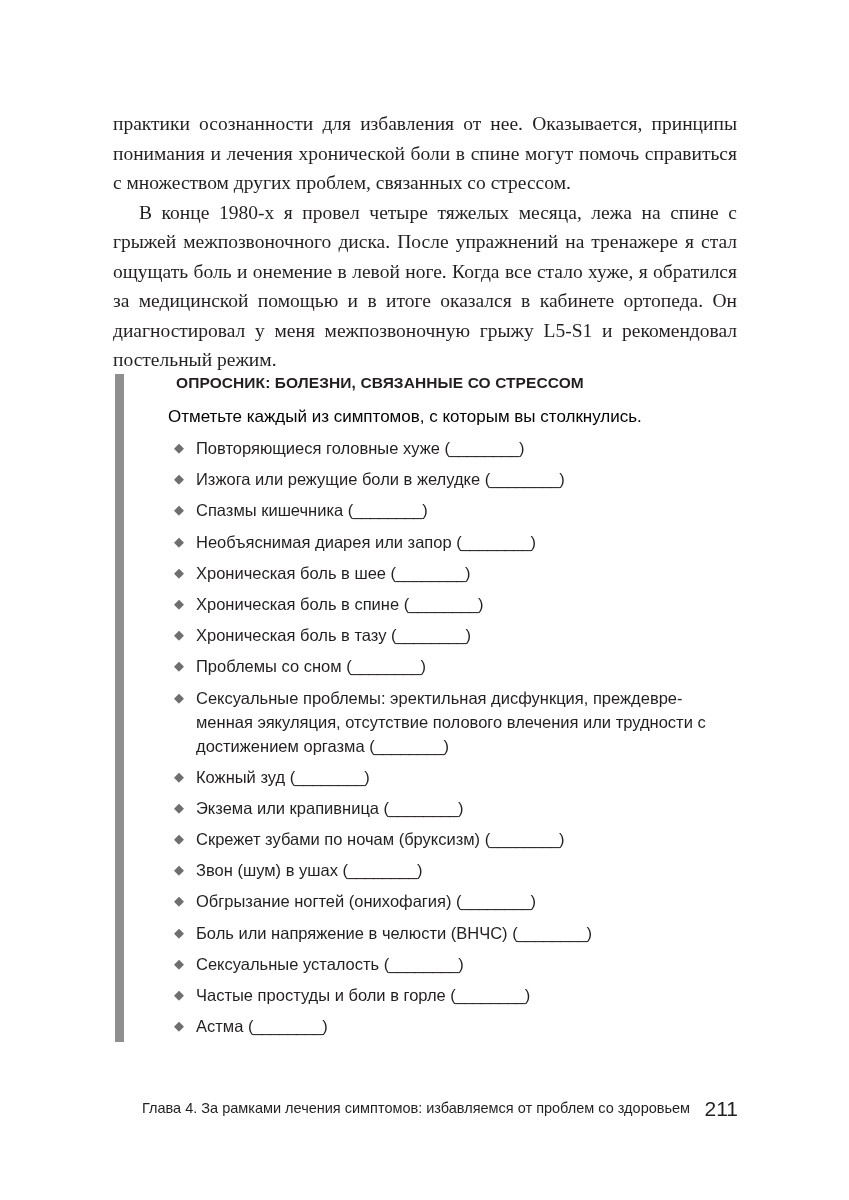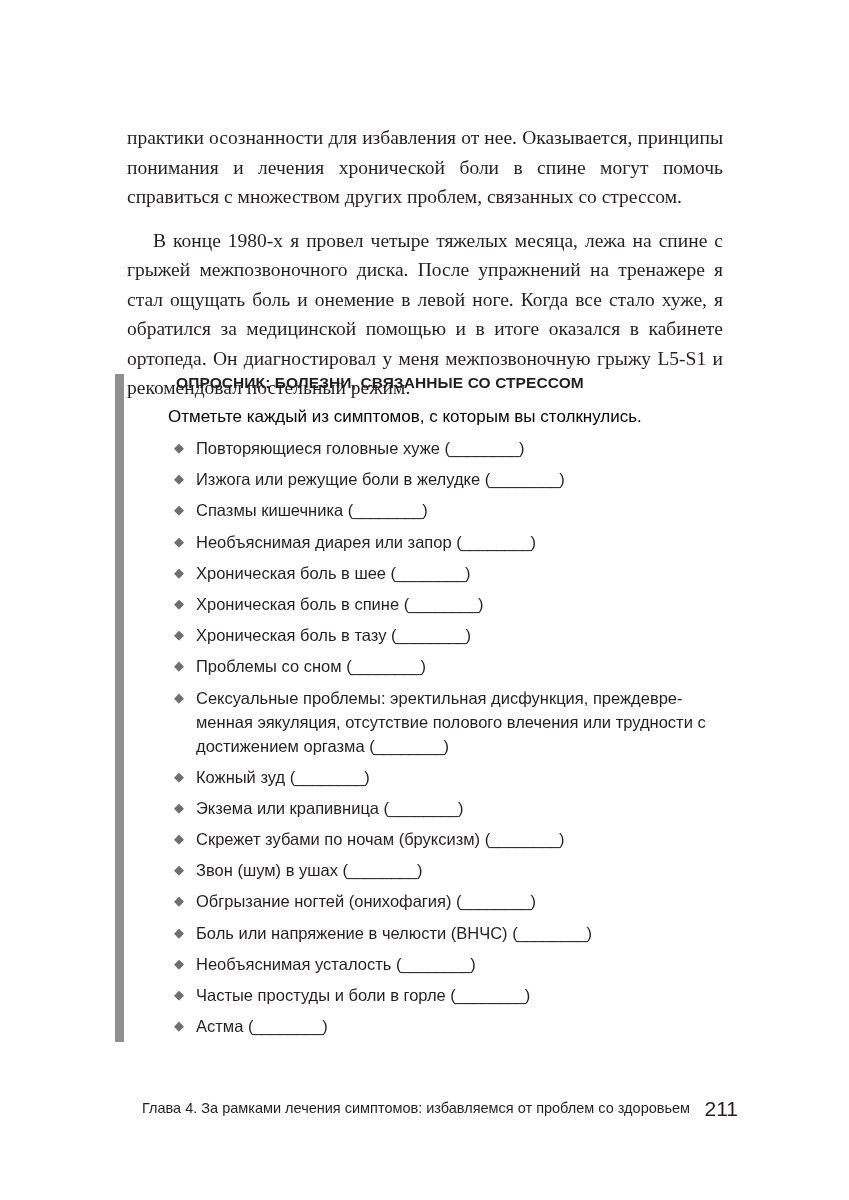--- a/index.html
+++ b/index.html
@@ -2,21 +2,21 @@
 <html><head>
   <meta charset="utf-8">
   <style>
     html, body { margin: 0; padding: 0; background: #ffffff; }
     body { width: 849px; height: 1200px; position: relative; overflow: hidden; color: #231f20; }
     .body-text {
       position: absolute; left: 113px; top: 109px; width: 624px;
       font-family: "Liberation Serif", serif; font-size: 19.5px; line-height: 29.5px;
       text-align: justify;
     }
-    .body-text p { margin: 14px; }
+    .body-text p { margin: 0; }
     .body-text p.indent { text-indent: 26px; }
     .sidebar {
       position: absolute; left: 115px; top: 374px; width: 620px; height: 668px;
       border-left: 9px solid #8f8f8f;
     }
     .box-title {
       position: absolute; left: 44px; top: 0px;
       font-family: "Liberation Sans", sans-serif; font-size: 15.5px; font-weight: bold;
       letter-spacing: 0.1px; color: #231f20; text-transform: uppercase; margin-left: 8px;
     }
@@ -62,21 +62,21 @@
     <li class="item"><span class="bullet">◆</span><span>Хроническая боль в спине</span> <span class="blank">(________)</span></li>
     <li class="item"><span class="bullet">◆</span><span>Хроническая боль в тазу</span> <span class="blank">(________)</span></li>
     <li class="item"><span class="bullet">◆</span><span>Проблемы со сном</span> <span class="blank">(________)</span></li>
     <li class="item"><span class="bullet">◆</span><span>Сексуальные проблемы: эректильная дисфункция, преждевре-менная эякуляция, отсутствие полового влечения или трудности с достижением оргазма</span> <span class="blank">(________)</span></li>
     <li class="item"><span class="bullet">◆</span><span>Кожный зуд</span> <span class="blank">(________)</span></li>
     <li class="item"><span class="bullet">◆</span><span>Экзема или крапивница</span> <span class="blank">(________)</span></li>
     <li class="item"><span class="bullet">◆</span><span>Скрежет зубами по ночам (бруксизм)</span> <span class="blank">(________)</span></li>
     <li class="item"><span class="bullet">◆</span><span>Звон (шум) в ушах</span> <span class="blank">(________)</span></li>
     <li class="item"><span class="bullet">◆</span><span>Обгрызание ногтей (онихофагия)</span> <span class="blank">(________)</span></li>
     <li class="item"><span class="bullet">◆</span><span>Боль или напряжение в челюсти (ВНЧС)</span> <span class="blank">(________)</span></li>
-    <li class="item"><span class="bullet">◆</span><span>Необъяснимая усталость</span> <span class="blank">(________)</span></li>
+    <li class="item"><span class="bullet">◆</span><span>Сексуальные усталость</span> <span class="blank">(________)</span></li>
     <li class="item"><span class="bullet">◆</span><span>Частые простуды и боли в горле</span> <span class="blank">(________)</span></li>
     <li class="item"><span class="bullet">◆</span><span>Астма</span> <span class="blank">(________)</span></li>
   </ul>
 </div>
 
 <div class="footer">
   <span class="chapter">Глава 4. За рамками лечения симптомов: избавляемся от проблем со здоровьем</span>
   <span class="page-num">211</span>
 </div>
 

